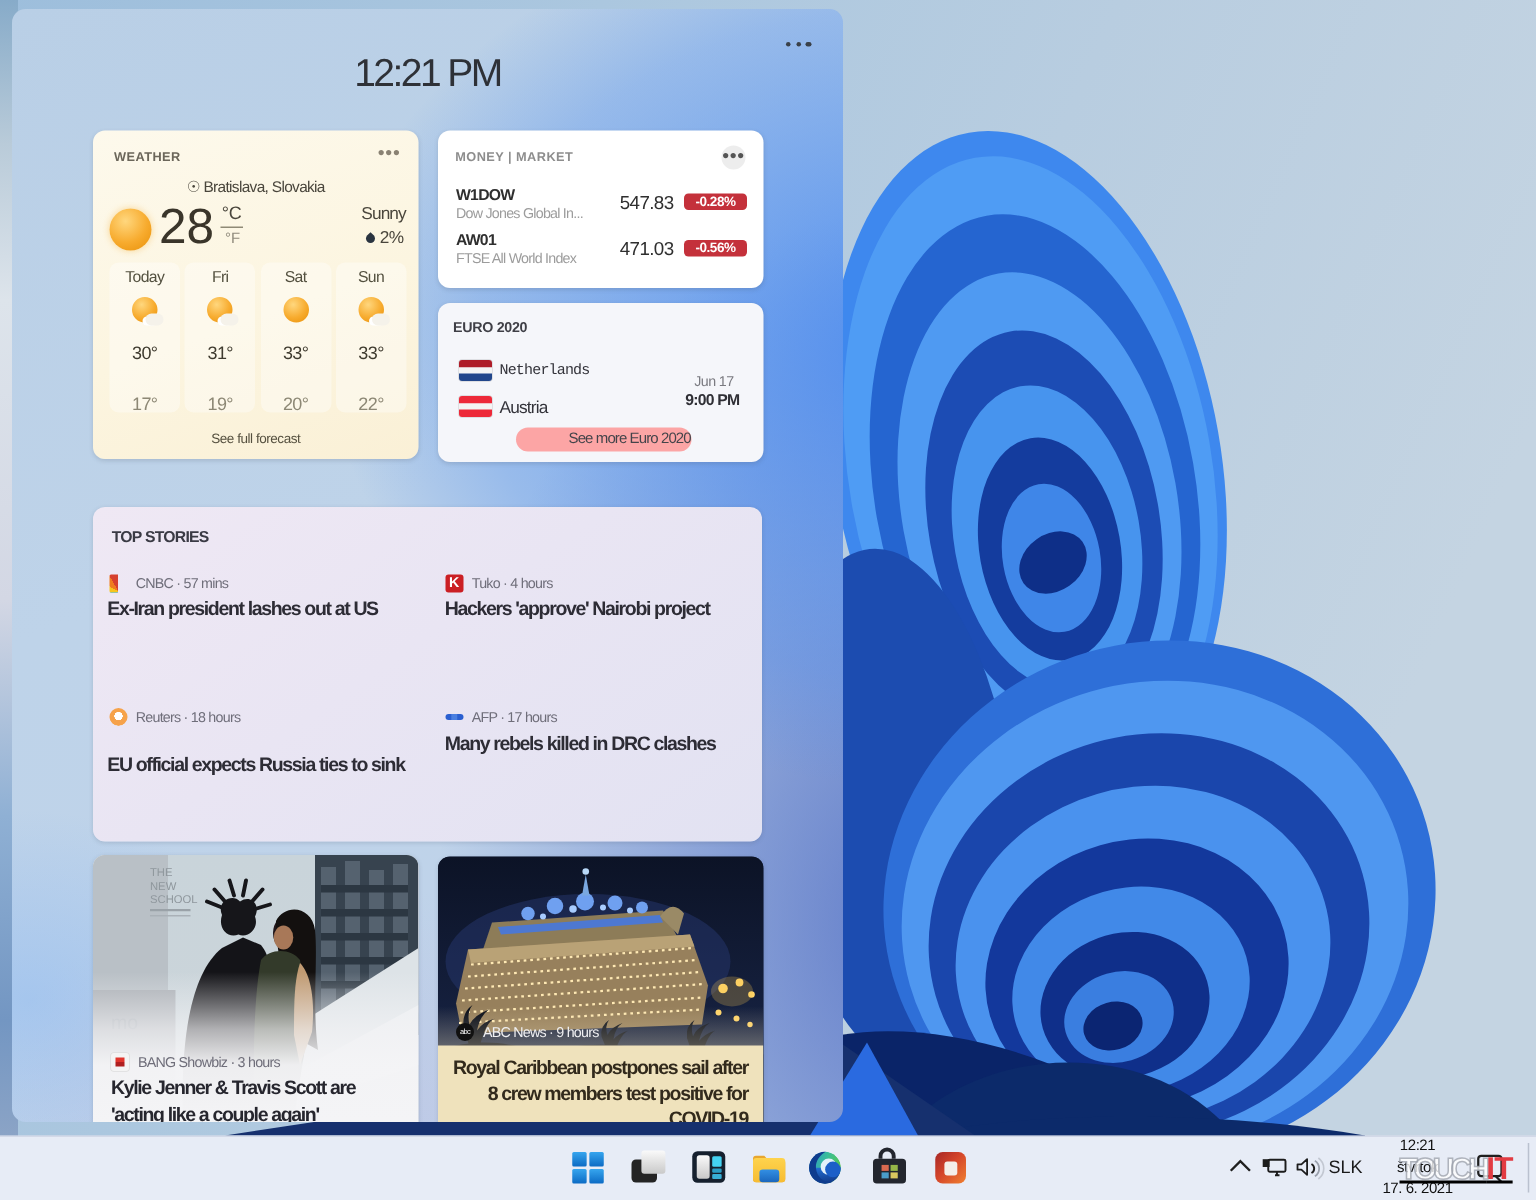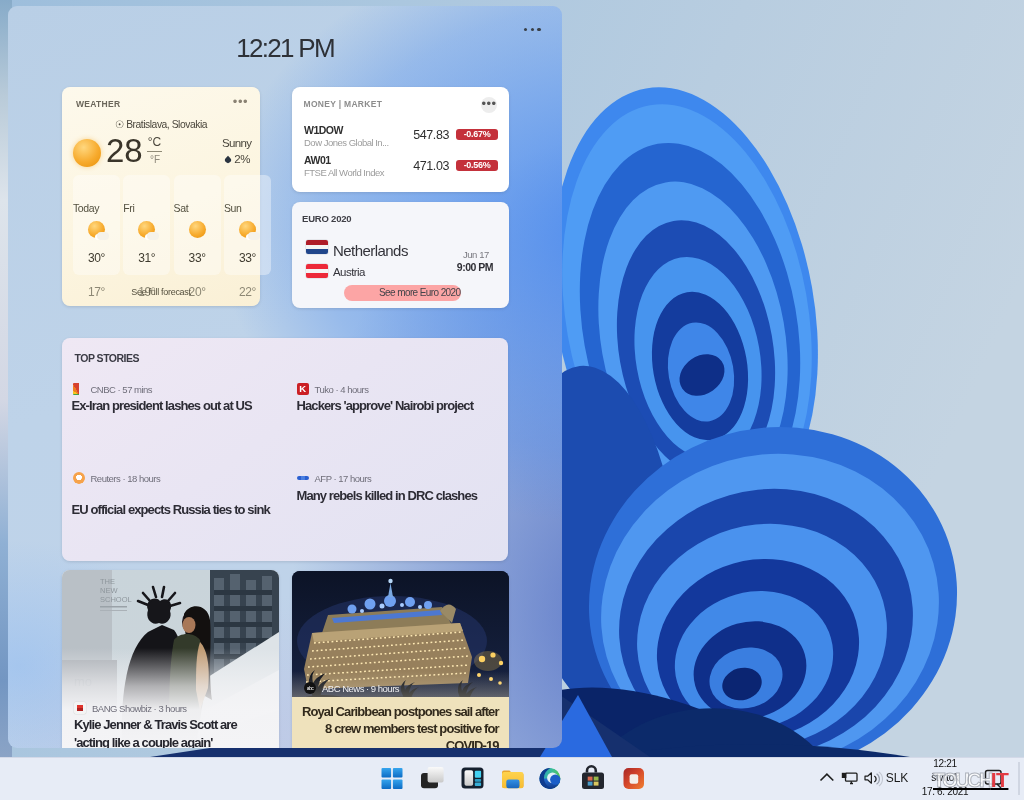--- a/index.html
+++ b/index.html
@@ -12,37 +12,37 @@
   radial-gradient(430px 660px at 107% 82%, rgba(64,94,190,0.72), rgba(64,94,190,0) 72%),
   radial-gradient(230px 180px at 2% 89%, rgba(140,185,242,0.5), rgba(140,185,242,0) 70%),
   radial-gradient(340px 240px at 38% 101%, rgba(186,178,222,0.35), rgba(186,178,222,0) 70%),
   linear-gradient(160deg,#b9cfe6 0%,#bed3e9 45%,#c0d3ea 100%);}
 #clock{position:absolute;left:0;top:26.5px;width:100%;text-align:center;font-size:26px;color:#2e3137;letter-spacing:-1.7px;}
 #pdots{position:absolute;left:516px;top:21.5px;width:20px;height:4px;}
 #pdots i{position:absolute;top:0;width:3.4px;height:3.4px;border-radius:50%;background:#3a4048;}
 .card{position:absolute;border-radius:8px;box-shadow:0 1px 3px rgba(60,70,90,0.18);}
 .wtitle{position:absolute;font-size:8.5px;letter-spacing:0.3px;color:#75705f;font-weight:bold;}
 
-#wcard{left:54px;top:81px;width:198px;height:219px;background:linear-gradient(160deg,#fdf9ec 0%,#fcf5e0 55%,#faf0d6 100%);}
+#wcard{left:54px;top:81px;width:217px;height:219px;background:linear-gradient(160deg,#fdf9ec 0%,#fcf5e0 55%,#faf0d6 100%);}
 
 #mcard{left:284px;top:81px;width:217px;height:105px;background:#ffffff;}
 
 #ecard{left:284px;top:195.5px;width:217px;height:106.5px;background:#f5f6fa;}
 
 #tscard{left:54px;top:331.5px;width:446px;height:223px;background:linear-gradient(145deg,#efe8f4 0%,#e9e5f3 45%,#e2e2f2 100%);}
 
 #kcard{left:54px;top:564px;width:217px;height:178px;border-radius:8px 8px 0 0;overflow:hidden;background:#f2f2f4;box-shadow:0 1px 3px rgba(60,70,90,0.18);position:absolute;}
 #ccard{left:284px;top:565px;width:217px;height:177px;border-radius:8px 8px 0 0;overflow:hidden;background:#0e1830;box-shadow:0 1px 3px rgba(60,70,90,0.18);position:absolute;text-align:right;}
 
 .mdots{position:absolute;font-size:13px;letter-spacing:0.5px;}
 #bigsun{position:absolute;left:10.5px;top:51.5px;width:28px;height:28px;border-radius:50%;
  background:radial-gradient(circle at 38% 30%,#ffd77e 0%,#f7ab2e 55%,#e88f07 100%);
  box-shadow:0 0 5px rgba(245,170,40,0.45);}
 .fcol{position:absolute;top:87.5px;width:47px;height:100px;border-radius:6px;background:rgba(255,255,255,0.38);}
-.fday{margin-top:27px;font-size:10.5px;letter-spacing:-0.4px;color:#53503f;}
+.fday{text-align:center;margin-top:4px;font-size:10.5px;letter-spacing:-0.4px;color:#53503f;}
 .fic{width:17px;height:17px;border-radius:50%;margin:7px auto 0;background:radial-gradient(circle at 38% 30%,#ffd77e 0%,#f7ab2e 55%,#e88f07 100%);position:relative;}
 .fic.sc:after{content:"";position:absolute;right:-4px;bottom:-2px;width:12px;height:8px;border-radius:6px;background:#f5f2ea;box-shadow:-3px 1px 0 -1px #fff;}
 .fhi{text-align:center;margin-top:13px;font-size:12px;letter-spacing:-0.4px;color:#3f3b2f;}
 .flo{text-align:center;margin-top:20px;font-size:12px;letter-spacing:-0.4px;color:#8d8875;}
 #drop{display:inline-block;width:6px;height:6px;margin-right:3px;background:#2a3440;border-radius:0 50% 50% 50%;transform:rotate(45deg);}
 
 .badge{position:absolute;right:11px;width:42px;height:11.5px;border-radius:3px;background:#c4313b;color:#fff;font-size:9px;letter-spacing:-0.3px;font-weight:bold;text-align:center;line-height:11.5px;}
 
 .flag{position:absolute;left:13.5px;width:22px;border-radius:2px;overflow:hidden;box-shadow:0 0 0 0.5px rgba(0,0,0,0.12);}
 
@@ -175,35 +175,35 @@
       </div>
     <div style="position:absolute;left:0;bottom:9px;width:100%;text-align:center;font-size:9px;letter-spacing:-0.3px;color:#55503f;">See full forecast</div>
   </div>
 
   <div id="mcard" class="card">
     <div class="wtitle" style="left:11.5px;top:12px;color:#8d8d8d;">MONEY | MARKET</div>
     <div class="mdots" style="right:12px;top:10px;background:#ededed;border-radius:50%;width:16px;height:16px;text-align:center;line-height:14px;color:#555;">•••</div>
     <div style="position:absolute;left:12px;top:36.5px;font-size:10.5px;letter-spacing:-0.5px;font-weight:bold;color:#2f2f2f;">W1DOW</div>
     <div style="position:absolute;left:12px;top:49.5px;font-size:9.5px;letter-spacing:-0.5px;color:#9c9c9c;">Dow Jones Global In...</div>
     <div style="position:absolute;right:60px;top:41px;font-size:12.5px;letter-spacing:-0.4px;color:#2f2f2f;">547.83</div>
-    <div class="badge" style="top:41.5px;">-0.67%</div>
+    <div class="badge" style="top:41.5px;">-0.28%</div>
     <div style="position:absolute;left:12px;top:67px;font-size:10.5px;letter-spacing:-0.5px;font-weight:bold;color:#2f2f2f;">AW01</div>
     <div style="position:absolute;left:12px;top:80px;font-size:9.5px;letter-spacing:-0.5px;color:#9c9c9c;">FTSE All World Index</div>
     <div style="position:absolute;right:60px;top:72px;font-size:12.5px;letter-spacing:-0.4px;color:#2f2f2f;">471.03</div>
     <div class="badge" style="top:72.5px;">-0.56%</div>
   </div>
 
   <div id="ecard" class="card">
     <div style="position:absolute;left:10px;top:11.5px;font-size:9.5px;font-weight:bold;letter-spacing:-0.2px;color:#3f3f46;">EURO 2020</div>
     <div class="flag" style="top:38.5px;">
         <div style="height:4.7px;background:#AE1C28;"></div>
         <div style="height:4.7px;background:#f4f4f4;"></div>
         <div style="height:4.7px;background:#21468B;"></div>
       </div>
-    <div style="position:absolute;left:41px;top:40px;font-size:15px;letter-spacing:-0.55px;color:#33333a;">Netherlands</div>
+    <div style="position:absolute;left:41px;top:40px;font-size:10px;letter-spacing:-0.55px;color:#33333a;font-family:Liberation Mono, monospace;">Netherlands</div>
     <div class="flag" style="top:62.5px;">
         <div style="height:4.7px;background:#ED2939;"></div>
         <div style="height:4.7px;background:#f4f4f4;"></div>
         <div style="height:4.7px;background:#ED2939;"></div>
       </div>
     <div style="position:absolute;left:41px;top:64px;font-size:11.5px;letter-spacing:-0.55px;color:#33333a;">Austria</div>
     <div style="position:absolute;right:20px;top:47.5px;font-size:9.5px;letter-spacing:-0.4px;color:#7a7a80;">Jun 17</div>
     <div style="position:absolute;right:16px;top:59px;font-size:10.5px;letter-spacing:-0.5px;font-weight:bold;color:#2f2f35;">9:00 PM</div>
     <div style="position:absolute;left:51.5px;top:83px;width:117px;height:16.5px;border-radius:8.5px;background:#fca5a5;text-align:right;line-height:16px;font-size:10px;letter-spacing:-0.6px;color:#44444a;">See more Euro 2020</div>
   </div>

